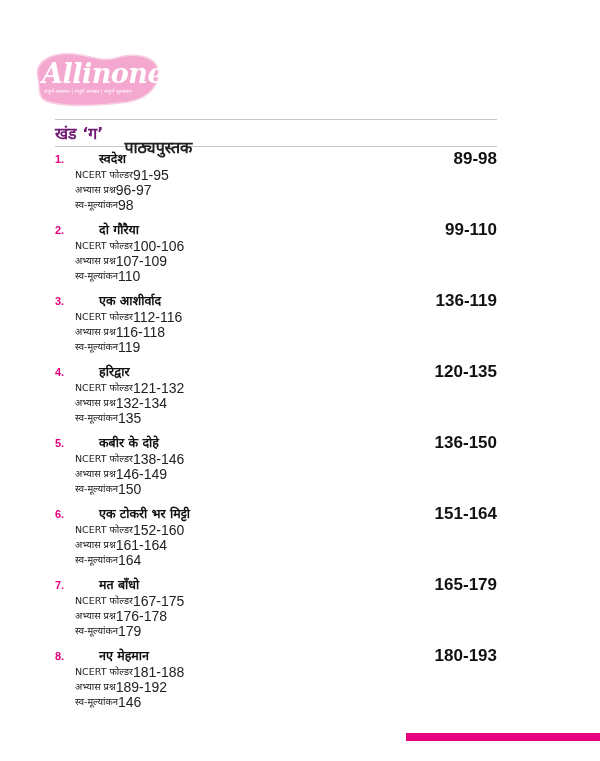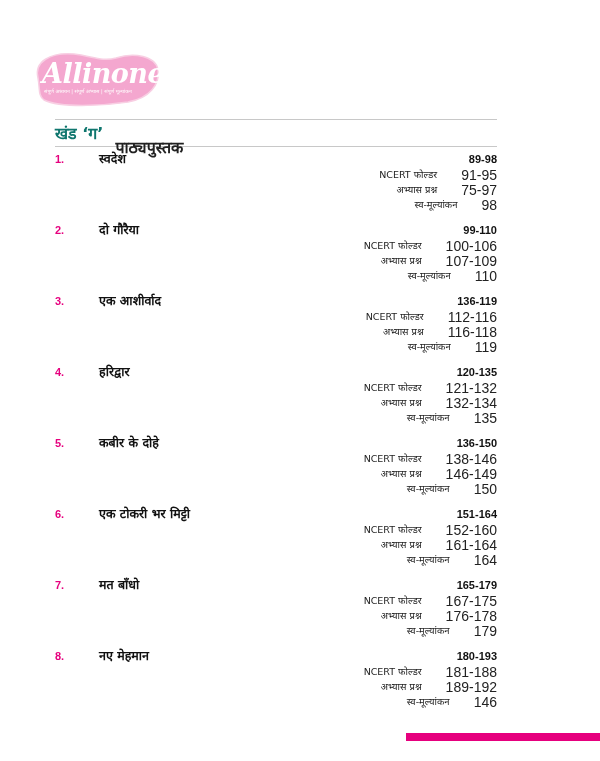--- a/index.html
+++ b/index.html
@@ -55,21 +55,21 @@
       top: 119px;
       width: 442px;
       height: 26px;
       border-top: 1px solid #c8c8c8;
       border-bottom: 1px solid #c8c8c8;
       display: flex;
       align-items: center;
       font-size: 16px;
       font-weight: bold;
     }
-    .section-header .accent { color: #0f766e; margin-right: 12px; }
+    .section-header .accent { color: #701a75; margin-right: 21px; }
     .section-header .rest { color: #222222; margin-top: 28px; }
 
     .toc {
       position: absolute;
       left: 55px;
       top: 150px;
       width: 442px;
     }
     .chapter {
       margin-bottom: 9px;
@@ -86,33 +86,32 @@
     .chapter-num {
       width: 20px;
       color: #e6007e;
       font-size: 11px;
       font-family: "Liberation Sans", sans-serif;
       font-weight: bold;
     }
     .chapter-title { color: #111; font-size: 12.5px; margin-left: 24px; }
     .chapter-pages {
       font-family: "Liberation Sans", sans-serif;
-      font-size: 11px;
+      font-size: 17px;
       font-weight: bold;
       color: #111;
     }
     .sub-row {
       display: flex;
-      justify-content: flex-end;
+      justify-content: flex-start;
       align-items: center;
       height: 15px;
       padding-left: 20px;
       font-size: 9.5px;
       color: #222;
-      gap: 24px;
     }
     .sub-pages {
       font-family: "Liberation Sans", sans-serif;
       font-size: 14px;
       color: #222;
     }
     .footer-bar {
       position: absolute;
       left: 406px;
       top: 733px;
@@ -148,21 +147,21 @@
         <span class="chapter-title">स्वदेश</span>
       </div>
       <span class="chapter-pages">89-98</span>
     </div>
     <div class="sub-row">
         <span>NCERT फोल्डर</span>
         <span class="sub-pages">91-95</span>
       </div>
     <div class="sub-row">
         <span>अभ्यास प्रश्न</span>
-        <span class="sub-pages">75-97</span>
+        <span class="sub-pages">96-97</span>
       </div>
     <div class="sub-row">
         <span>स्व-मूल्यांकन</span>
         <span class="sub-pages">98</span>
       </div>
   </div>
 
   <div class="chapter">
     <div class="chapter-row">
       <div class="left">

